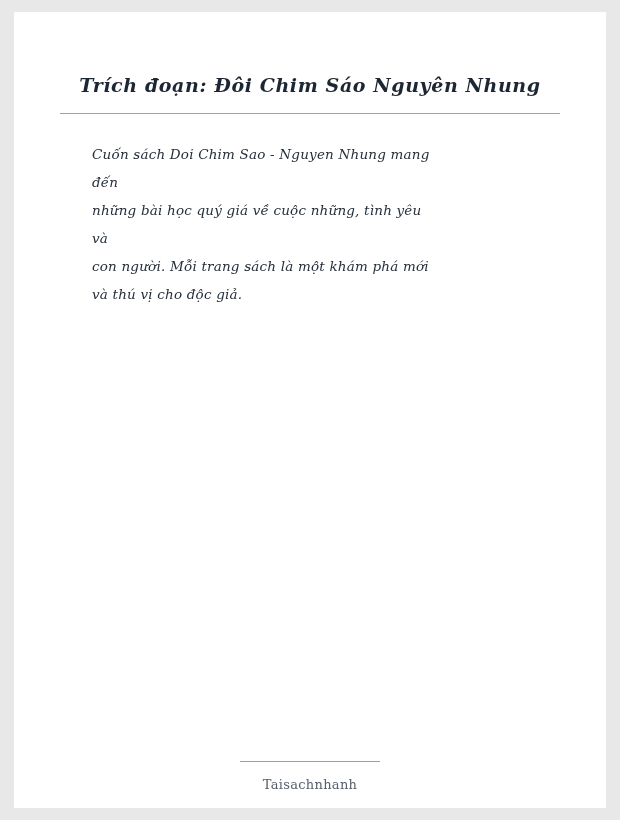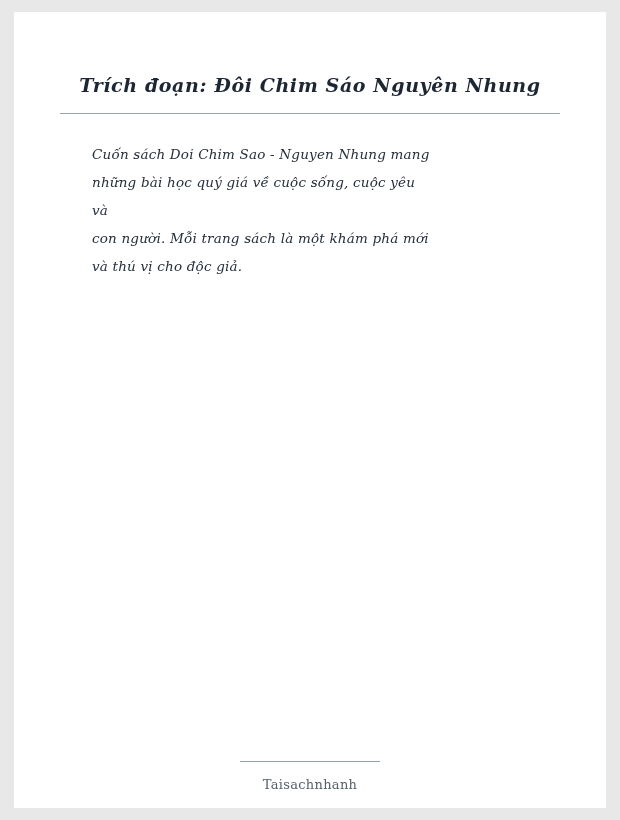--- a/index.html
+++ b/index.html
@@ -92,21 +92,22 @@
 
 <div class="page-wrap">
   <div class="doc-inner">
 
     <div class="doc-title">Trích đoạn: Đôi Chim Sáo Nguyên Nhung</div>
 
     <div class="title-rule"></div>
 
     <div class="body-block">
       <div class="body-line">Cuốn sách Doi Chim Sao - Nguyen Nhung mang</div>
-      <div class="body-line">những bài học quý giá về cuộc sống, cuộc yêu</div>
+      <div class="body-line">đến</div>
+      <div class="body-line">những bài học quý giá về cuộc những, tình yêu</div>
       <div class="body-line">và</div>
       <div class="body-line">con người. Mỗi trang sách là một khám phá mới</div>
       <div class="body-line">và thú vị cho độc giả.</div>
     </div>
 
     <div class="footer-rule"></div>
     <div class="footer-text">Taisachnhanh</div>
 
   </div>
 </div>

